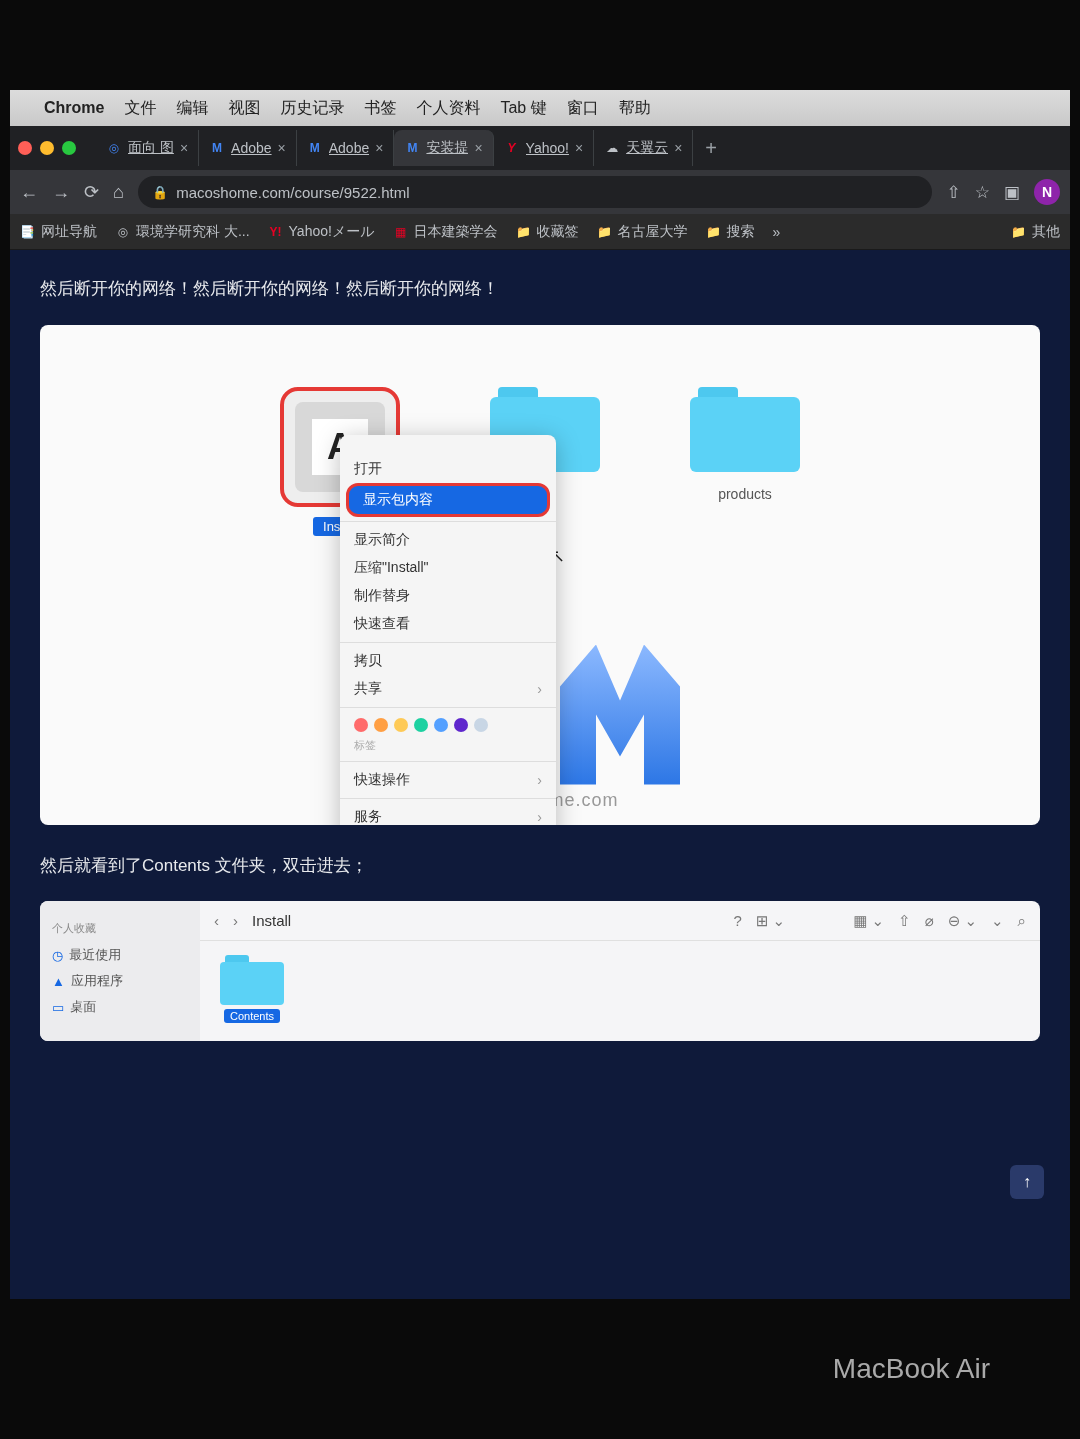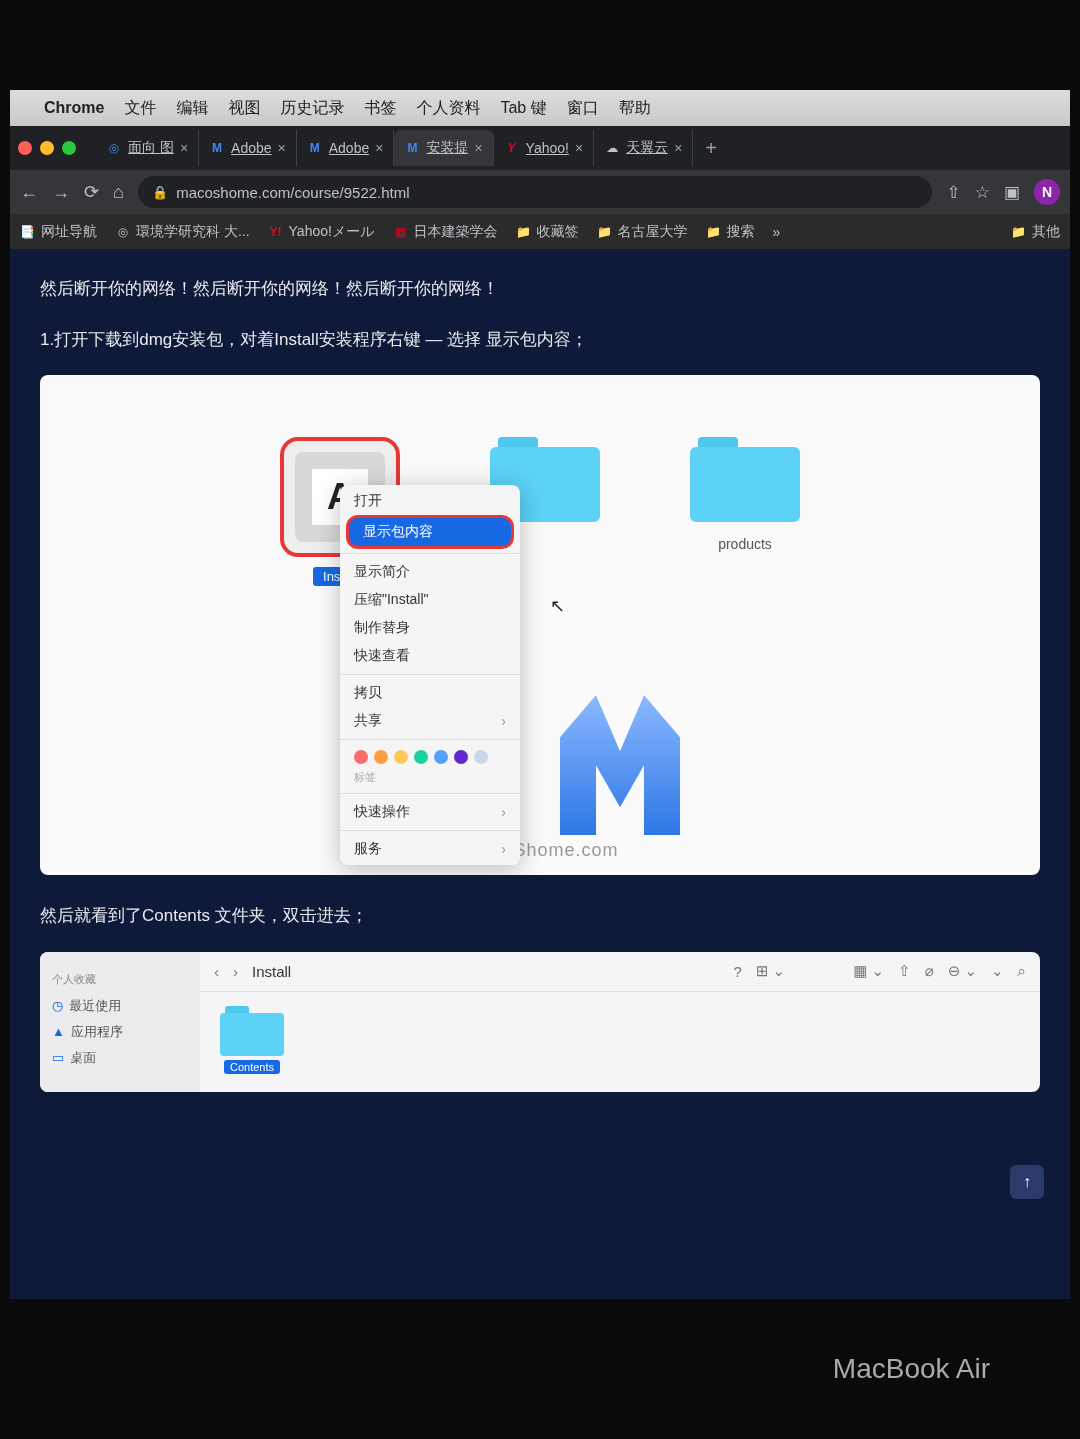--- a/index.html
+++ b/index.html
@@ -51,21 +51,21 @@
 .iconitem { display: flex; flex-direction: column; align-items: center; gap: 10px; }
 .install-box { width: 120px; height: 120px; border: 4px solid #e53935; border-radius: 18px; display: flex; align-items: center; justify-content: center; background: #eee; position: relative; }
 .install-inner { width: 90px; height: 90px; background: #d8d8d8; border-radius: 8px; display: flex; align-items: center; justify-content: center; }
 .install-inner .a { width: 56px; height: 56px; background: #fff; display: flex; align-items: center; justify-content: center; font-weight: 900; font-size: 36px; color: #222; font-family: Arial; }
 .install-label { background: #1668e3; color: #fff; font-size: 13px; padding: 2px 10px; border-radius: 3px; }
 .folder { width: 110px; height: 85px; position: relative; }
 .folder::before { content: ""; position: absolute; top: 0; left: 8px; width: 40px; height: 14px; background: #4dc8ef; border-radius: 4px 4px 0 0; }
 .folder::after { content: ""; position: absolute; top: 10px; left: 0; right: 0; bottom: 0; background: #5bd2f6; border-radius: 6px; }
 .folder-label { color: #555; font-size: 14px; margin-top: 4px; }
 
-.ctxmenu { position: absolute; top: 110px; left: 300px; width: 180px; background: #f5f5f5; border-radius: 8px; box-shadow: 0 4px 24px rgba(0,0,0,.25); font-size: 14px; color: #333; padding: 2px 0; }
+.ctxmenu { position: absolute; top: 110px; left: 300px; width: 216px; background: #f5f5f5; border-radius: 8px; box-shadow: 0 4px 24px rgba(0,0,0,.25); font-size: 14px; color: #333; padding: 20px 0; }
 .ctxmenu .mi { padding: 5px 14px; display: flex; justify-content: space-between; align-items: center; }
 .ctxmenu .mi.hl { background: #1668e3; color: #fff; margin: 0 6px; border-radius: 12px; border: 3px solid #e53935; }
 .ctxmenu hr { border: none; border-top: 1px solid #ddd; margin: 4px 0; }
 .ctxmenu .tagrow { display: flex; gap: 6px; padding: 6px 14px; }
 .ctxmenu .tagdot { width: 14px; height: 14px; border-radius: 50%; }
 .ctxmenu .tagsm { font-size: 11px; color: #aaa; padding: 0 14px 4px; }
 .ctxmenu .arrow { color: #999; }
 .watermark { position: absolute; bottom: 14px; left: 50%; transform: translateX(-50%); color: #999; font-size: 18px; letter-spacing: 1px; }
 .bigM { position: absolute; bottom: 40px; left: 52%; width: 120px; height: 140px; background: linear-gradient(#7fb1ff,#1668e3); clip-path: polygon(0 100%, 0 30%, 30% 0, 50% 40%, 70% 0, 100% 30%, 100% 100%, 70% 100%, 70% 50%, 50% 80%, 30% 50%, 30% 100%); opacity: .9; }
 .cursor { position: absolute; top: 220px; left: 510px; font-size: 18px; color: #222; }
@@ -196,21 +196,20 @@
           </div>
     <span>»</span>
     <div class="bm overflow">
             <span class="fico">📁</span>
             <span>其他</span>
           </div>
   </div>
 
   <div class="page">
     <p>然后断开你的网络！然后断开你的网络！然后断开你的网络！</p>
-    <p>1.打开下载到dmg安装包，对着Install安装程序右键 — 选择 显示包内容；</p>
 
     <div class="figure">
       <div class="icons-row">
         <div class="iconitem">
           <div class="install-box">
             <div class="install-inner">
                     <div class="a">A</div>
                   </div>
           </div>
           <span class="install-label">Install</span>

